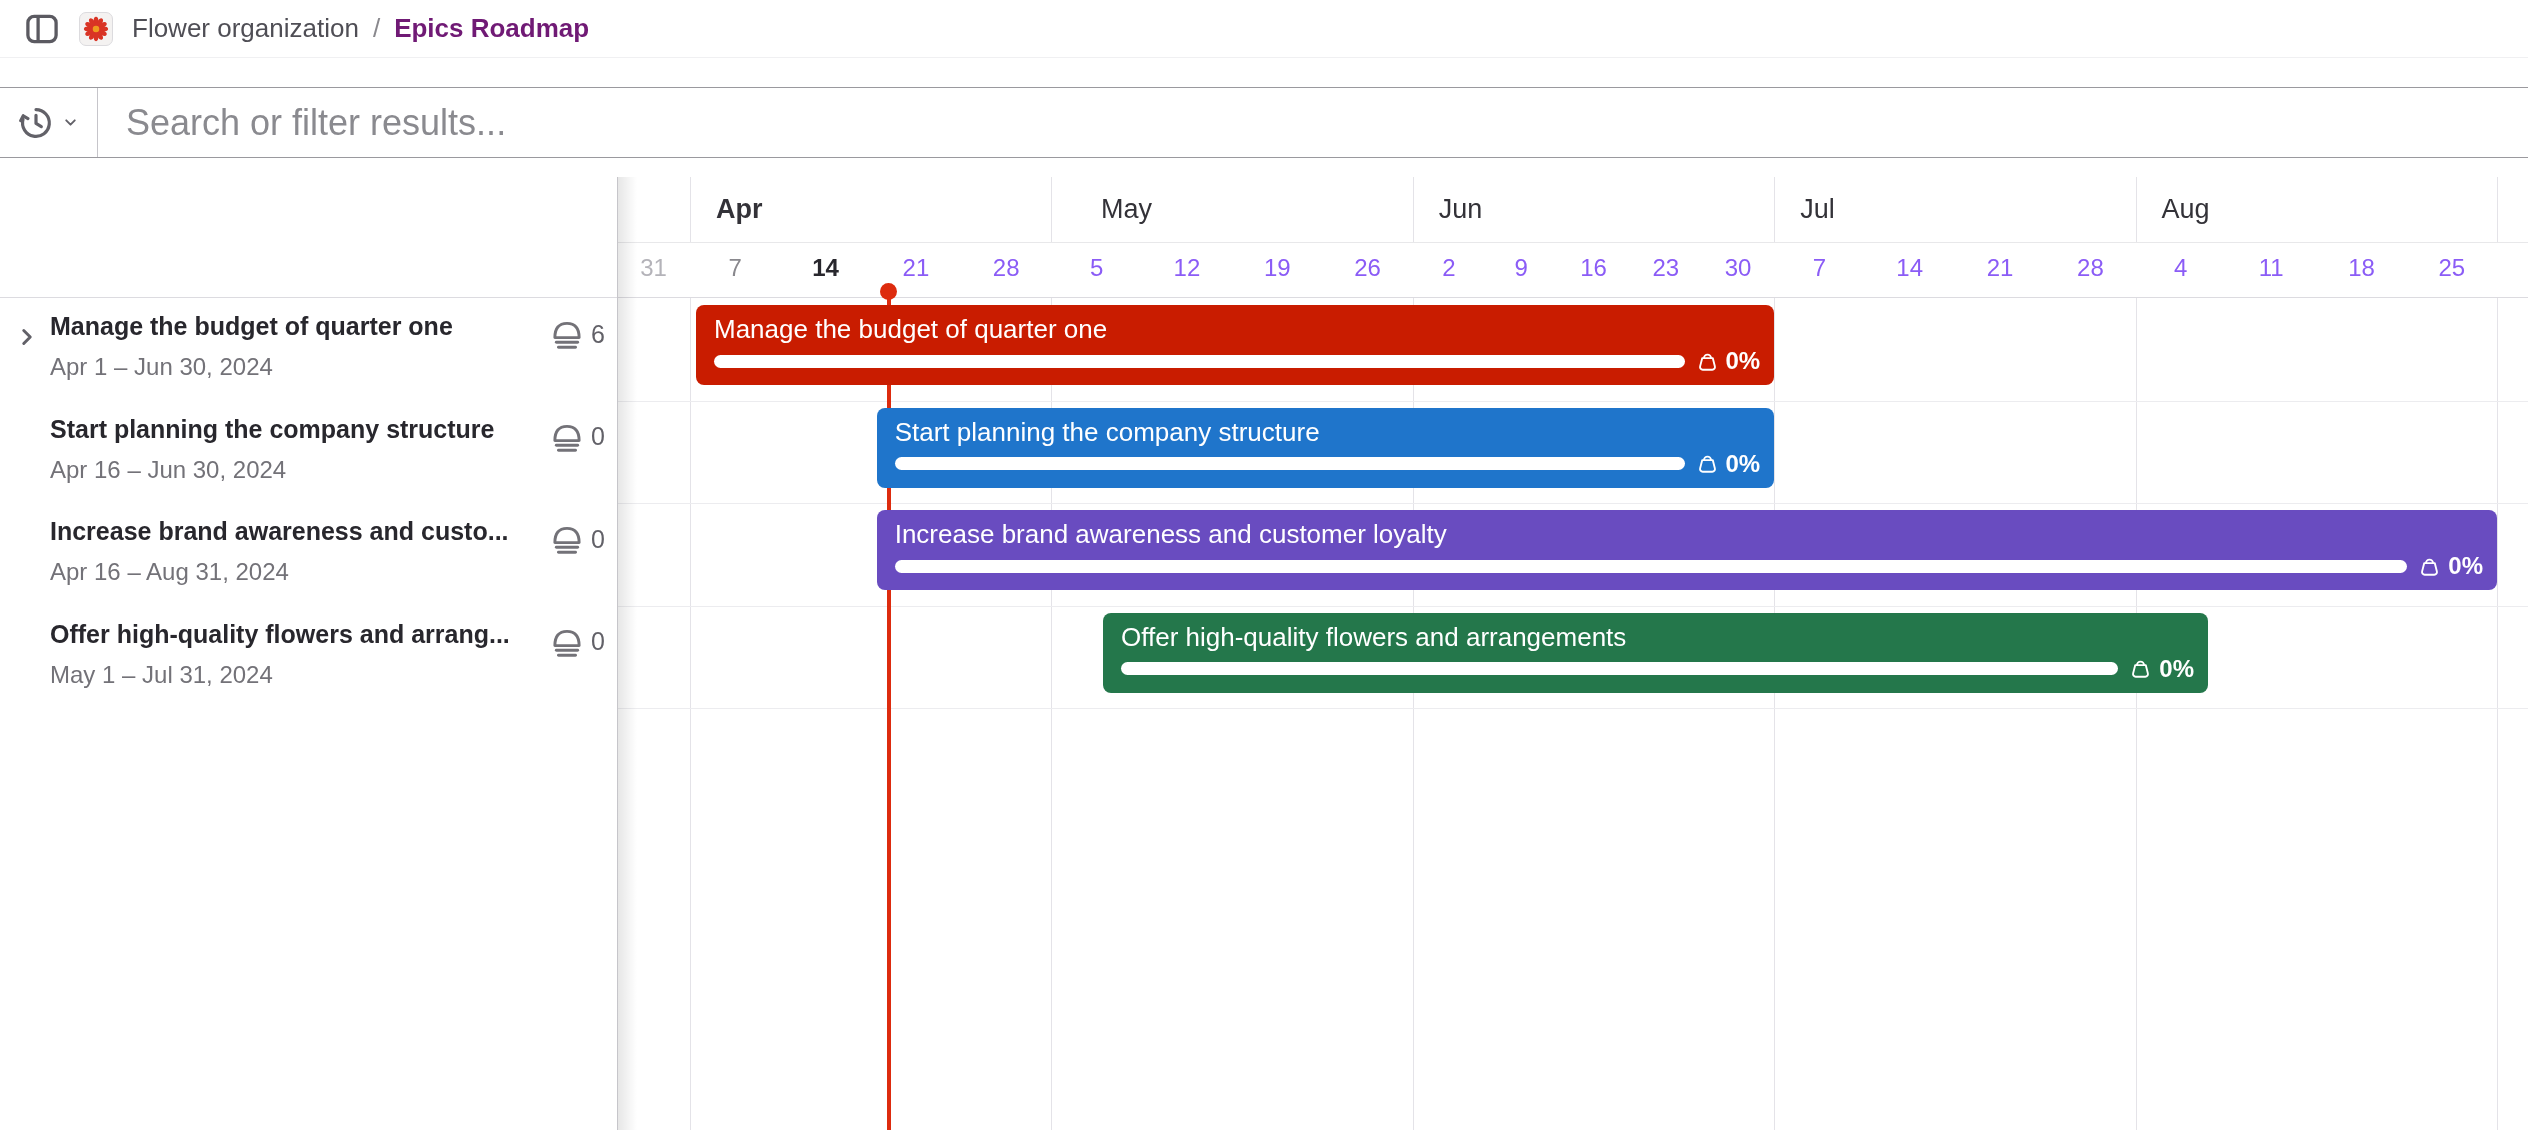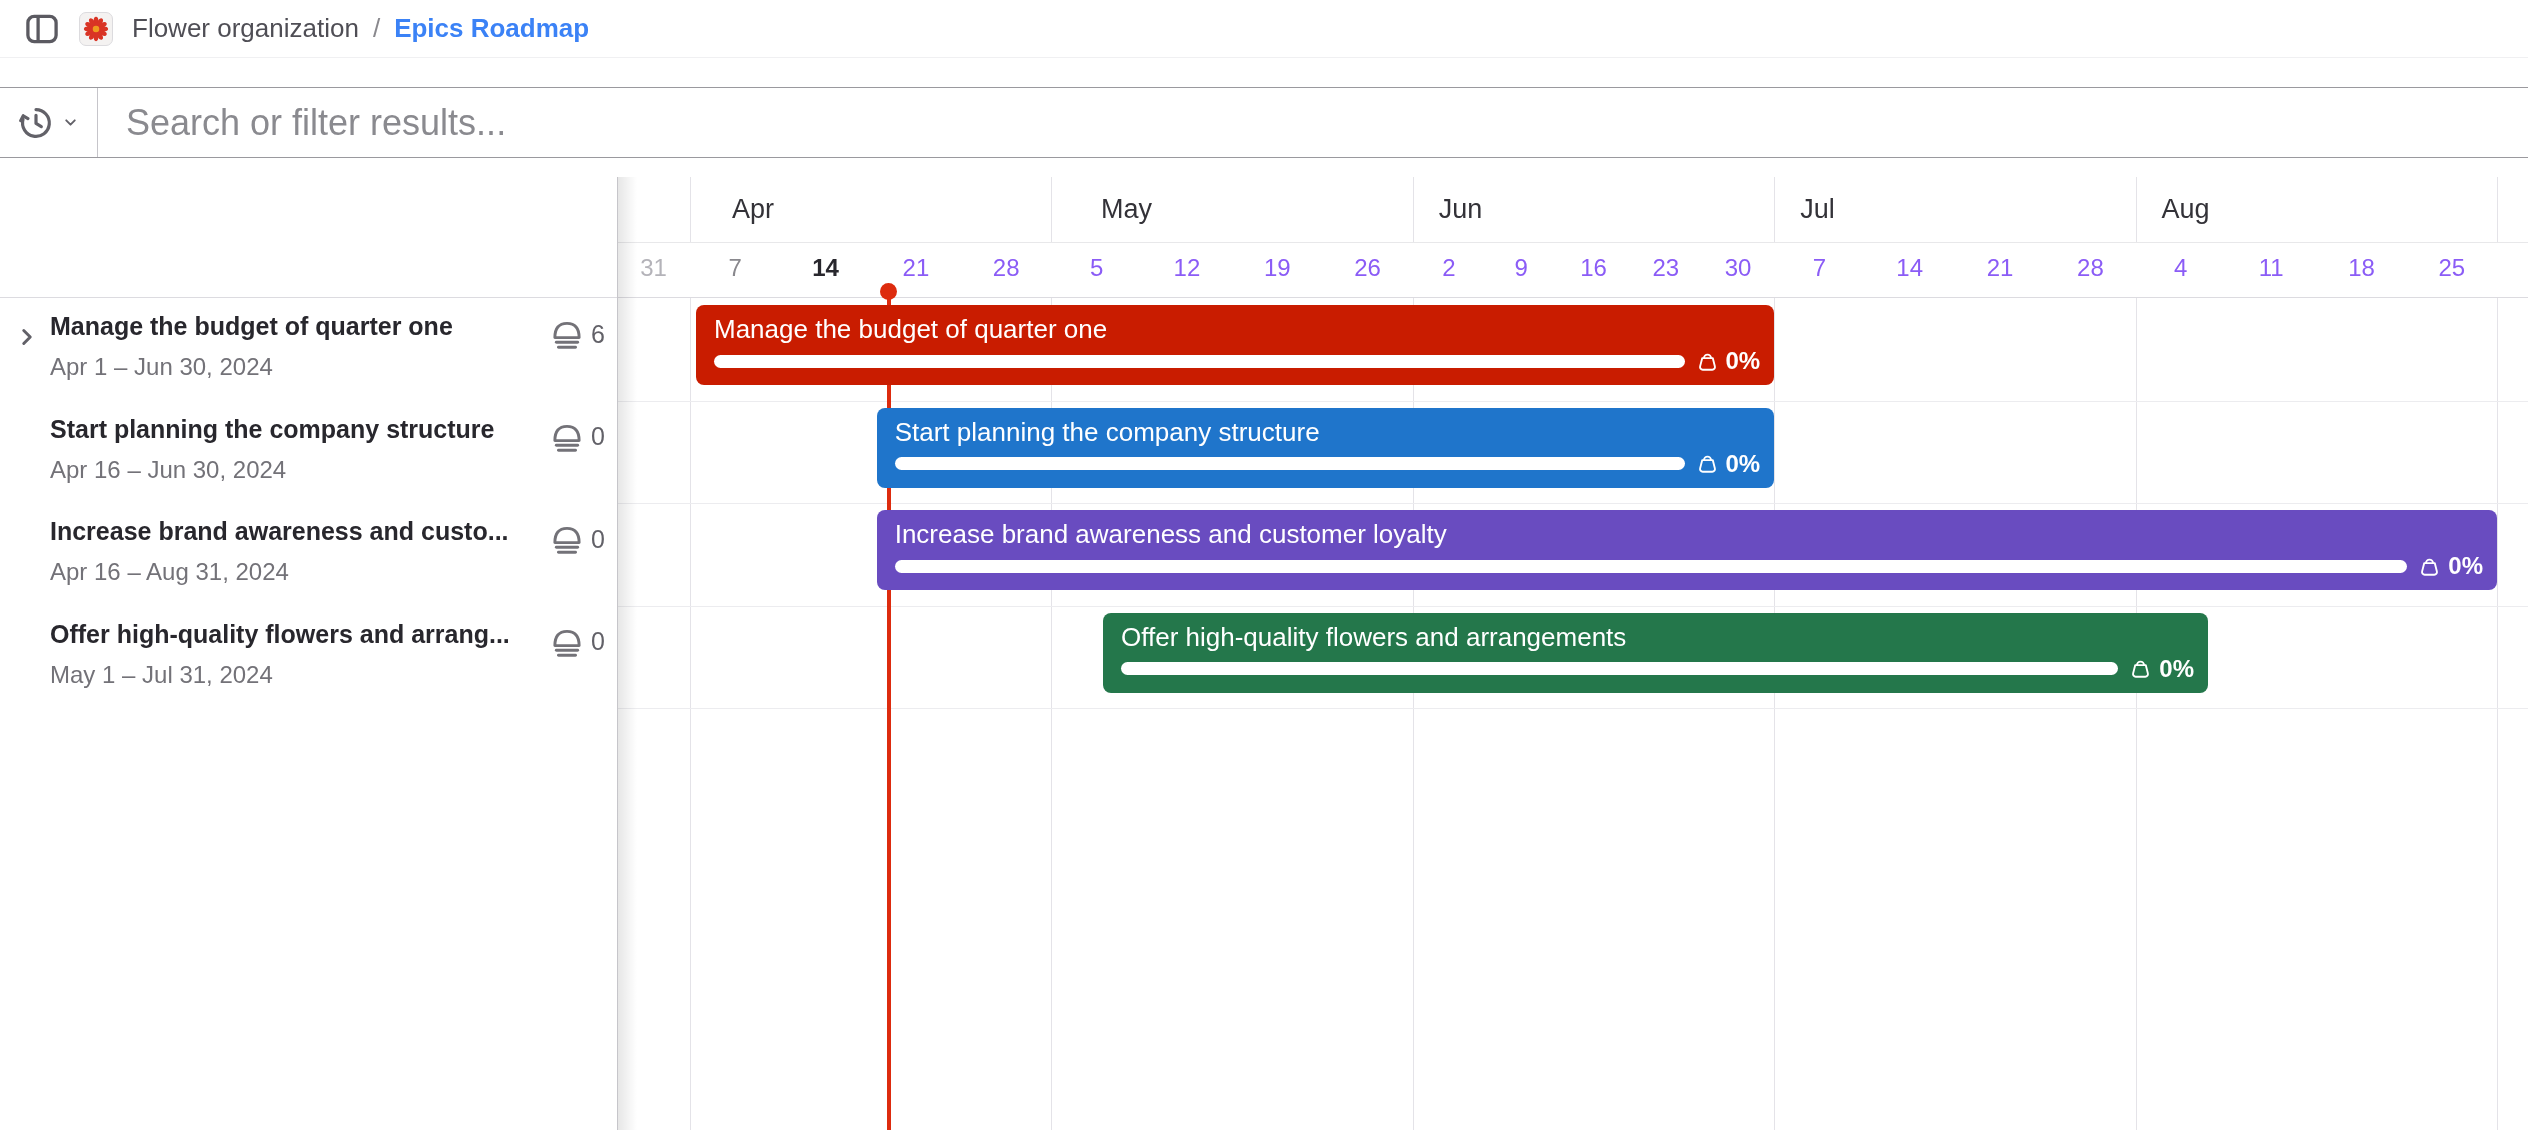--- a/index.html
+++ b/index.html
@@ -9,35 +9,35 @@
   
   .topbar{position:absolute;left:0;top:0;width:2528px;height:57px;display:flex;align-items:center;
           background:#fff;border-bottom:1px solid #f0f0f2;}
   .tb-toggle{margin-left:22px;width:40px;height:40px;border:none;background:transparent;display:flex;
              align-items:center;justify-content:center;cursor:pointer;padding:0;}
   .tb-avatar{margin-left:17px;width:32px;height:32px;border-radius:7px;background:#f4f2f1;
              border:1px solid #dcdbde;display:flex;align-items:center;justify-content:center;}
   .crumbs{display:flex;align-items:center;margin-left:19px;font-size:26px;gap:14px;}
   .crumb-org{color:#4f4e55;text-decoration:none;cursor:pointer;text-align:right;}
   .crumb-sep{color:#89888d;}
-  .crumb-page{color:#3b82f6;font-weight:700;}
+  .crumb-page{color:#701a75;font-weight:700;}
 
   
   .filterbar{position:absolute;left:0;top:87px;width:2528px;height:69px;background:#fff;
              border-top:1px solid #9a999e;border-bottom:1px solid #9a999e;display:flex;align-items:stretch;}
   .history-btn{width:98px;border:none;border-right:1px solid #c6c5ca;background:transparent;display:flex;
                align-items:center;justify-content:center;gap:9px;cursor:pointer;padding:0;}
   .search-input{flex:1;border:none;outline:none;background:transparent;font-family:inherit;
                 font-size:36px;color:#333238;padding:0 0 0 28px;}
   .search-input::placeholder{color:#8a8a8f;}
 
   
   .roadmap{position:absolute;left:0;top:177px;width:2528px;height:953px;}
   .month-label{position:absolute;top:0;height:65px;line-height:65px;font-size:27px;color:#333238;white-space:nowrap;}
-  .month-label.current{font-weight:400;margin-left:16px;}
+  .month-label.current{font-weight:700;}
   .week-tick{position:absolute;top:65px;height:56px;line-height:52px;font-size:24px;transform:translateX(-50%);}
   .tick-normal{color:#8b5cf6;} .tick-muted{color:#89888d;} .tick-muted2{color:#b4b3b9;}
   .tick-current{color:#28272d;font-weight:700;}
   .vline{position:absolute;width:1px;background:#e4e3e8;}
   .hline{position:absolute;height:1px;left:0;width:2528px;}
 
   .today-line{position:absolute;width:4px;background:#dd2b0e;z-index:3;}
   .today-dot{position:absolute;width:17px;height:17px;border-radius:50%;background:#dd2b0e;z-index:6;}
 
   .epic-bar{position:absolute;height:80px;border-radius:8px;z-index:4;cursor:pointer;}

